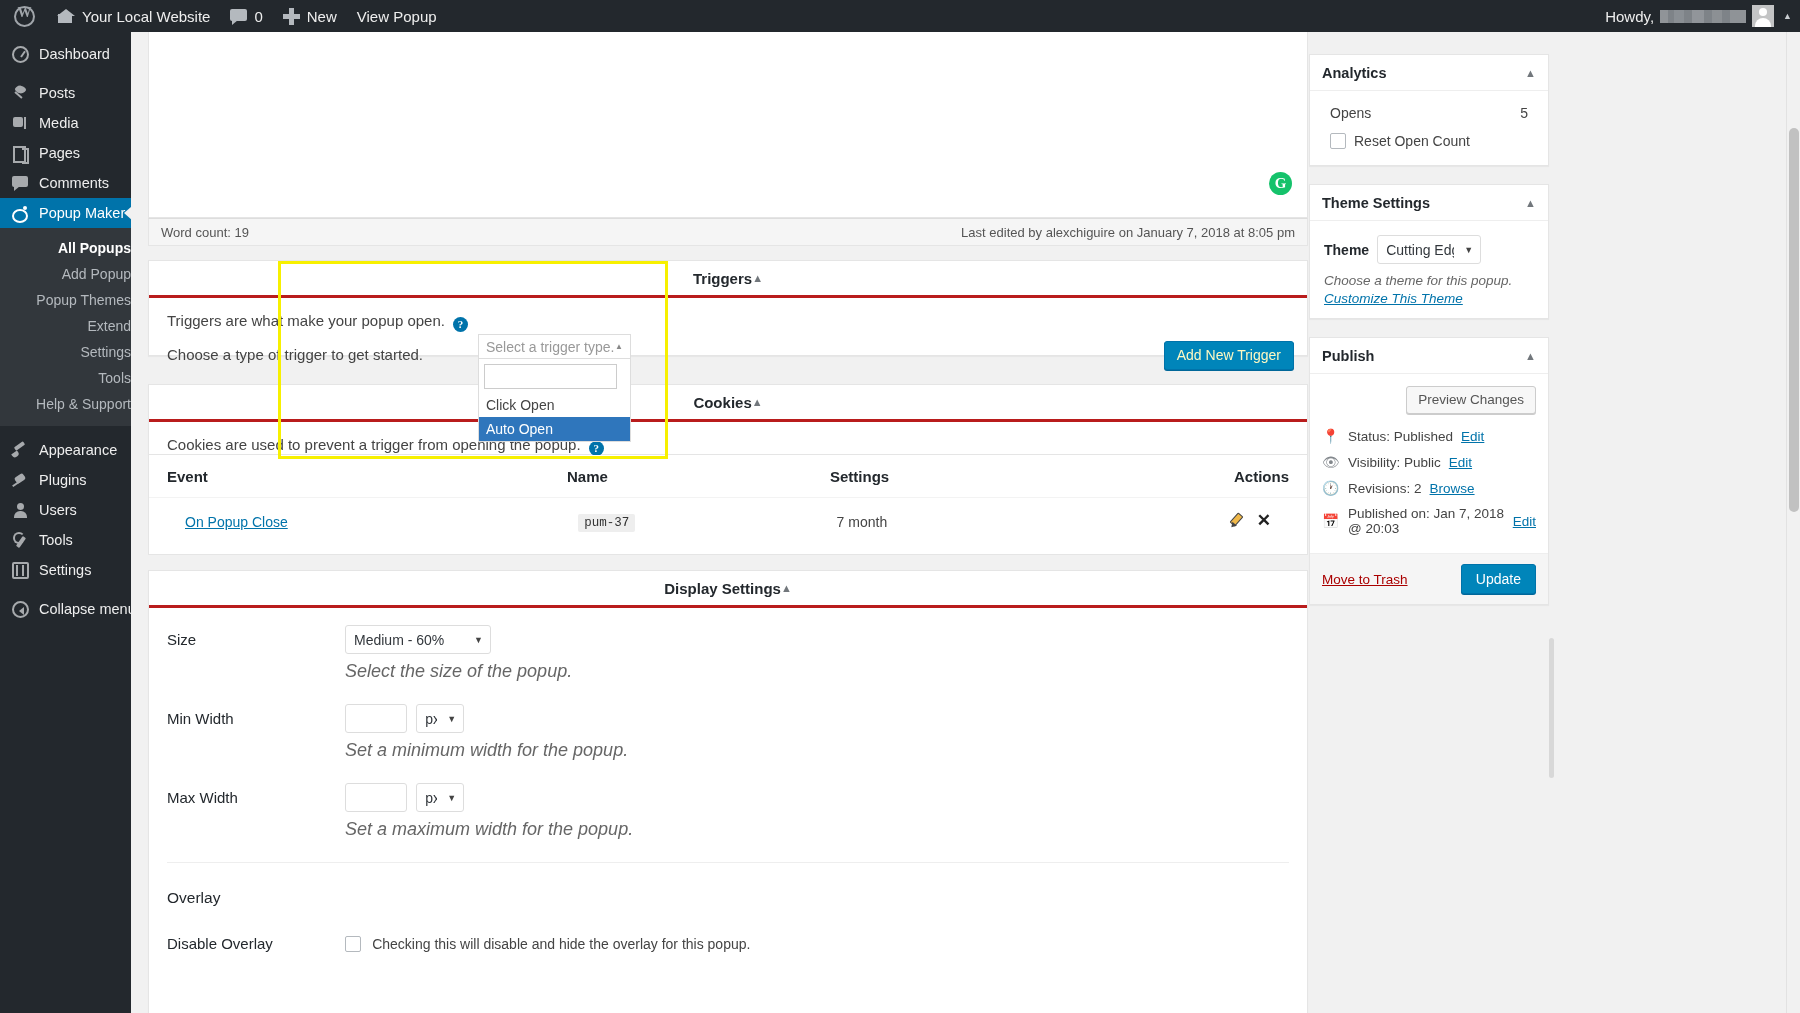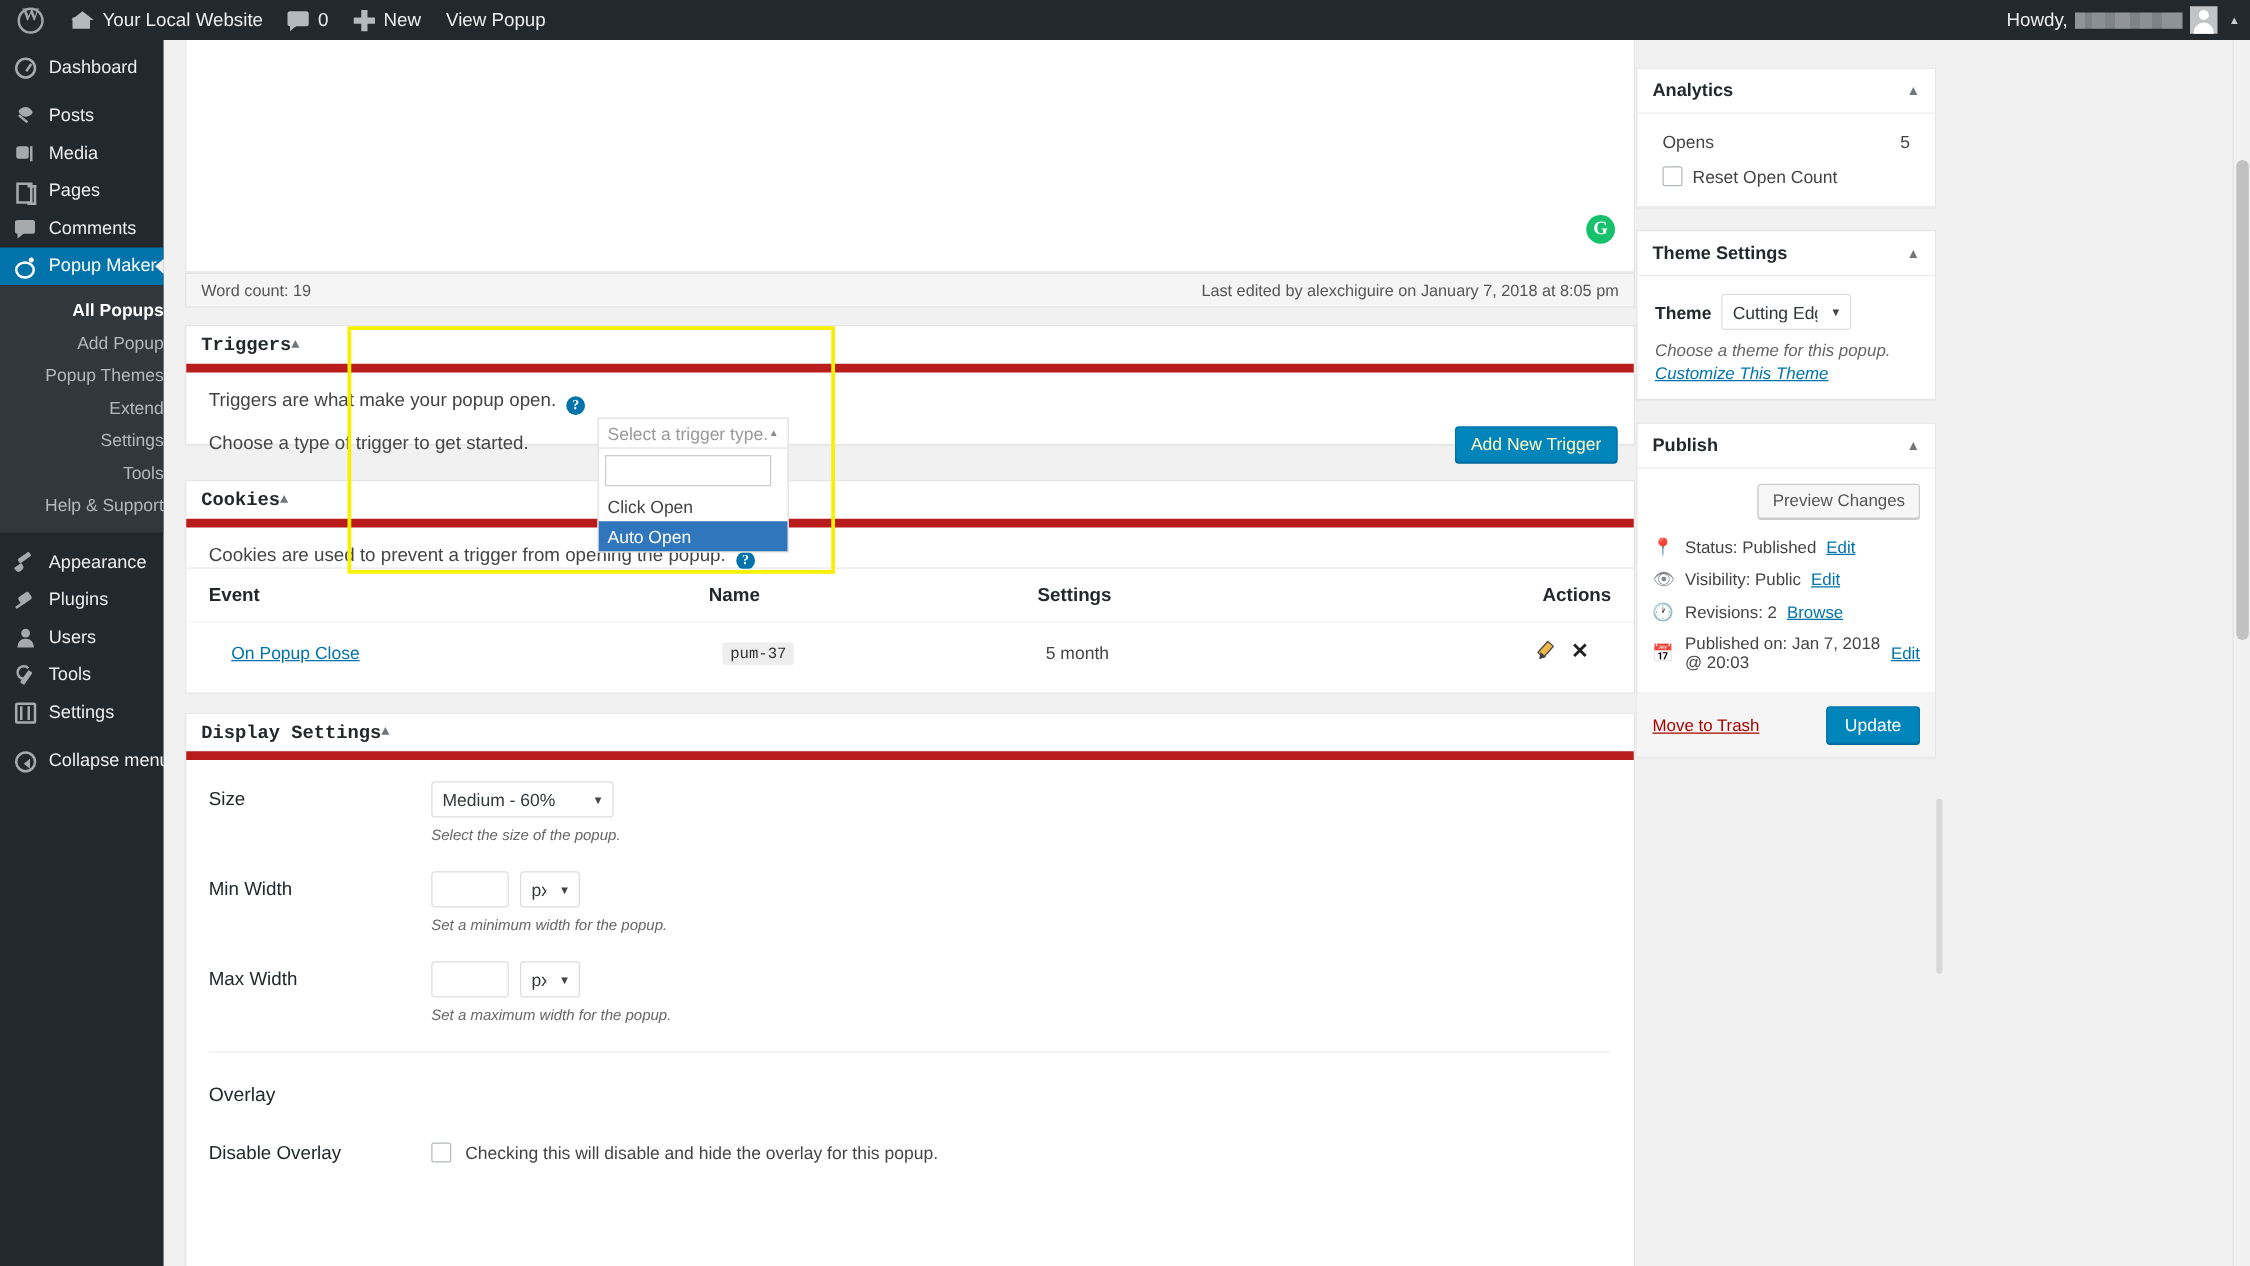--- a/index.html
+++ b/index.html
@@ -191,24 +191,23 @@
     position: absolute; top: 32px; left: 131px;
     width: 1669px; height: 981px;
     background: #f1f1f1; overflow: hidden;
   }
 
   .postbox {
     background: #fff; border: 1px solid #e5e5e5;
     box-shadow: 0 1px 1px rgba(0,0,0,.04);
   }
   .pb-head {
-    display: flex; align-items: center; justify-content: flex-start;
+    display: flex; align-items: center; justify-content: center;
     padding: 0 12px; height: 37px;
-    border-bottom: 7px solid #b91c1c;
-    font-family: Liberation Mono, monospace;
+    border-bottom: 3px solid #b91c1c;
   }
   .pb-title { font-size: 15px; font-weight: bold; color: #23282d; }
   .toggle-arrow { color: #72777c; font-size: 11px; }
 
   
   .editor-wrap {
     position: absolute; left: 17px; top: 0; width: 1160px; height: 186px;
     background: #fff; border: 1px solid #e5e5e5; border-top: none;
   }
   .grammarly {
@@ -294,21 +293,21 @@
   
   .display-box {
     position: absolute; left: 17px; top: 538px; width: 1160px; height: 480px;
   }
   .ds-row {
     display: flex; align-items: flex-start;
     padding: 17px 30px 0 18px;
   }
   .ds-label { width: 178px; font-size: 15px; color: #23282d; padding-top: 6px; }
   .ds-desc {
-    font-style: italic; color: #666; font-size: 12px;
+    font-style: italic; color: #666; font-size: 18px;
     margin-top: 7px;
   }
   .ds-hr { border-top: 1px solid #eee; margin: 22px 18px 0 18px; }
   .sub-head {
     padding: 26px 18px 0 18px; font-size: 15.5px; color: #23282d;
   }
 
   select.wp, .fakeselect {
     appearance: none; -webkit-appearance: none;
     border: 1px solid #ddd; background: #fff; border-radius: 3px;
@@ -577,21 +576,21 @@
   <div class="cookie-table">
     <div class="ct-head">
       <span class="col-event">Event</span>
       <span class="col-name">Name</span>
       <span class="col-settings">Settings</span>
       <span class="col-actions">Actions</span>
     </div>
     <div class="ct-row">
       <span class="col-event"><a class="link">On Popup Close</a></span>
       <span class="col-name"><span class="code-chip">pum-37</span></span>
-      <span class="col-settings">5 month</span>
+      <span class="col-settings">7 month</span>
       <span class="col-actions">
         <span class="act-icons">
           <span class="pencil"></span>
           <span class="xmark">✕</span>
         </span>
       </span>
     </div>
   </div>
 
   <div class="postbox display-box">

